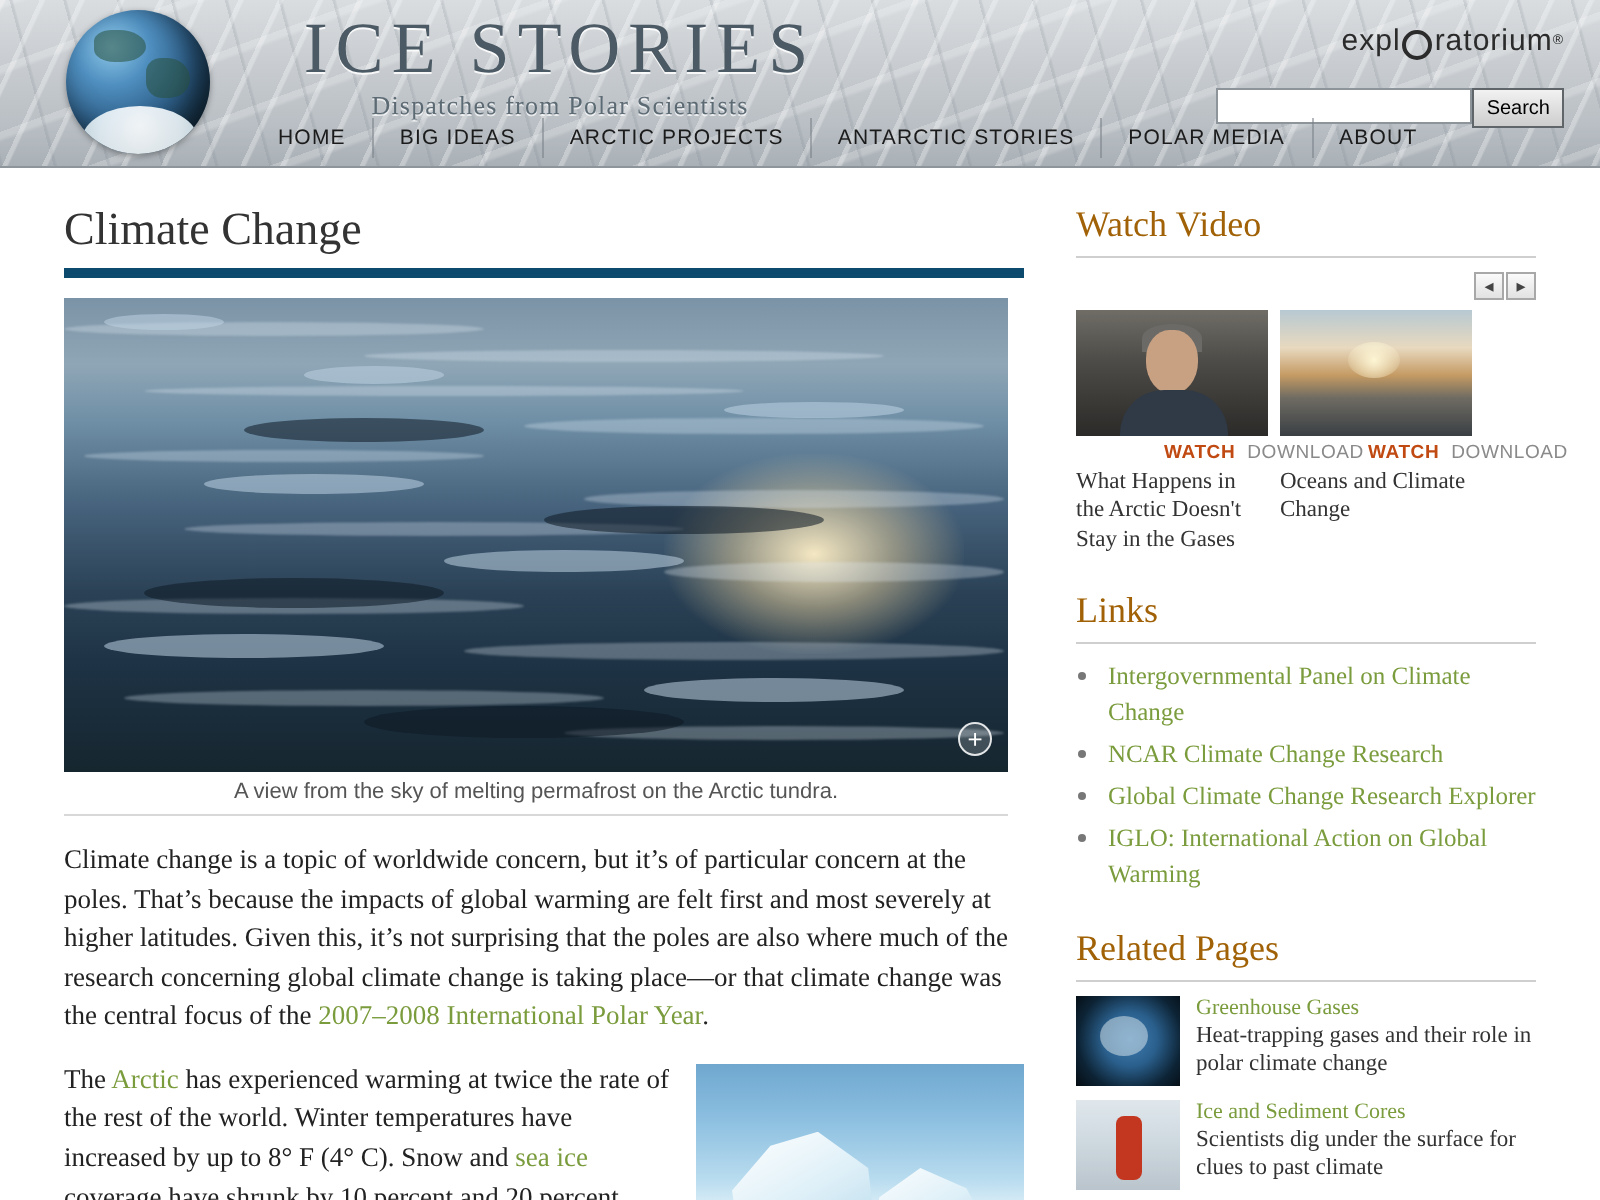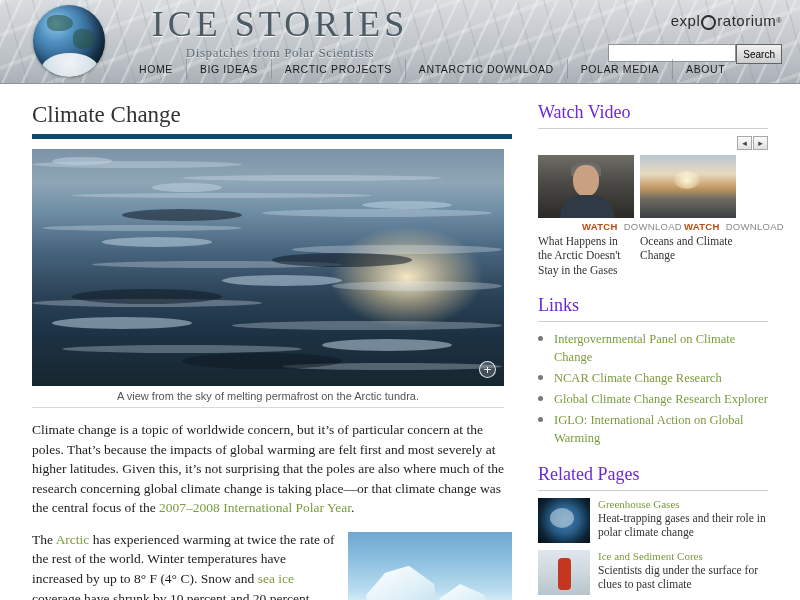--- a/index.html
+++ b/index.html
@@ -240,21 +240,21 @@
   .berg {
     position: absolute;
     background: linear-gradient(150deg, #ffffff 0%, #dff0f8 45%, #a9d3e8 100%);
   }
 
   
   h2.side-title {
     font-family: "Liberation Serif", serif;
     font-weight: normal;
     font-size: 18px;
-    color: #6d28d9;
+    color: #a16207;
     margin: 18px 0 7px 0;
     padding-bottom: 5px;
     border-bottom: 1px solid #cfcfcf;
   }
   .video-nav {
     display: flex;
     justify-content: flex-end;
     gap: 1px;
     margin-bottom: 5px;
   }
@@ -408,21 +408,21 @@
 
   <div class="searchbar">
     <input type="text" placeholder="" style="">
     <button>Search</button>
   </div>
 
   <div class="nav">
     <a href="#">HOME</a>
     <a href="#">BIG IDEAS</a>
     <a href="#">ARCTIC PROJECTS</a>
-    <a href="#">ANTARCTIC DOWNLOAD</a>
+    <a href="#">ANTARCTIC STORIES</a>
     <a href="#">POLAR MEDIA</a>
     <a href="#">ABOUT</a>
   </div>
 </div>
 
 <div class="page">
 
   <div class="content">
     <h1 class="page-title">Climate Change</h1>
 

